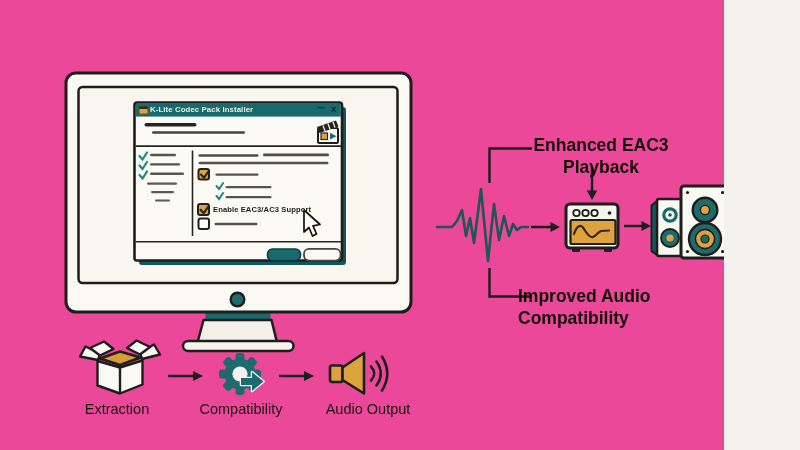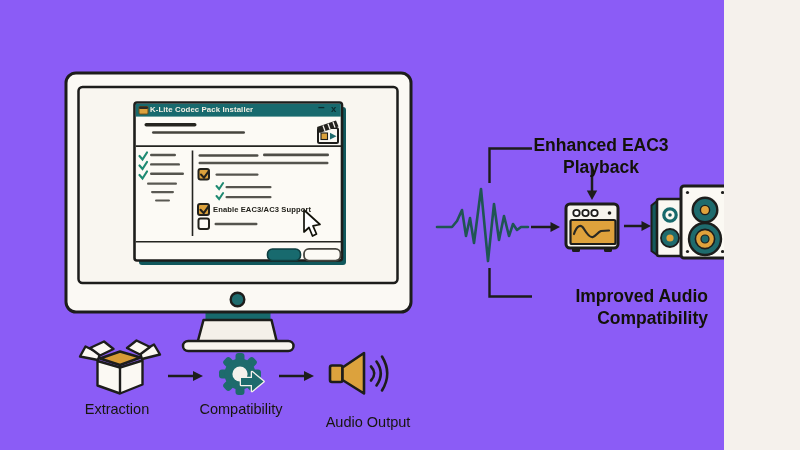--- a/index.html
+++ b/index.html
@@ -1,27 +1,27 @@
 <!DOCTYPE html>
 <html><head>
 <meta charset="utf-8">
 <style>
   html,body{margin:0;padding:0;background:#f5f1ec;}
-  .canvas{position:relative;width:724px;height:450px;background:#8b5cf6;overflow:hidden;
+  .canvas{position:relative;width:724px;height:450px;background:#ec4899;overflow:hidden;
           font-family:"Liberation Sans",sans-serif;}
   svg.art{position:absolute;left:0;top:0;}
   .ov{position:absolute;color:#16150f;}
   .win-title{left:150px;top:104.5px;font-size:7.8px;font-weight:700;color:#f2eee3;letter-spacing:.1px;white-space:nowrap;}
   .win-min{left:318px;top:100px;font-size:12px;font-weight:700;color:#0d2c2e;}
   .win-close{left:331px;top:103px;font-size:9.5px;font-weight:800;color:#0d2c2e;}
   .chk-label{left:213px;top:205px;font-size:7.6px;font-weight:700;color:#23221c;white-space:nowrap;letter-spacing:.1px;}
   .lbl-top{left:512px;top:114px;width:178px;text-align:center;font-size:17.5px;font-weight:700;line-height:1.28;color:#131209;margin-top:20px;}
-  .lbl-bottom{left:518px;top:285px;width:190px;text-align:right;font-size:17.5px;font-weight:700;line-height:1.28;color:#131209;}
+  .lbl-bottom{left:518px;top:285px;width:190px;text-align:left;font-size:17.5px;font-weight:700;line-height:1.28;color:#131209;}
   .step{top:401px;width:132px;text-align:center;font-size:14.5px;font-weight:400;color:#17160d;}
-  .step.s1{left:51px;} .step.s2{left:175px;} .step.s3{left:302px;margin-top:13px;}
+  .step.s1{left:51px;} .step.s2{left:175px;} .step.s3{left:302px;}
 </style>
 </head>
 <body>
 
 <div class="canvas">
 
 <svg class="art" width="800" height="450" viewBox="0 0 800 450">
 
   <g>
     <rect x="205.5" y="310" width="65" height="11" fill="#17696c"></rect>

